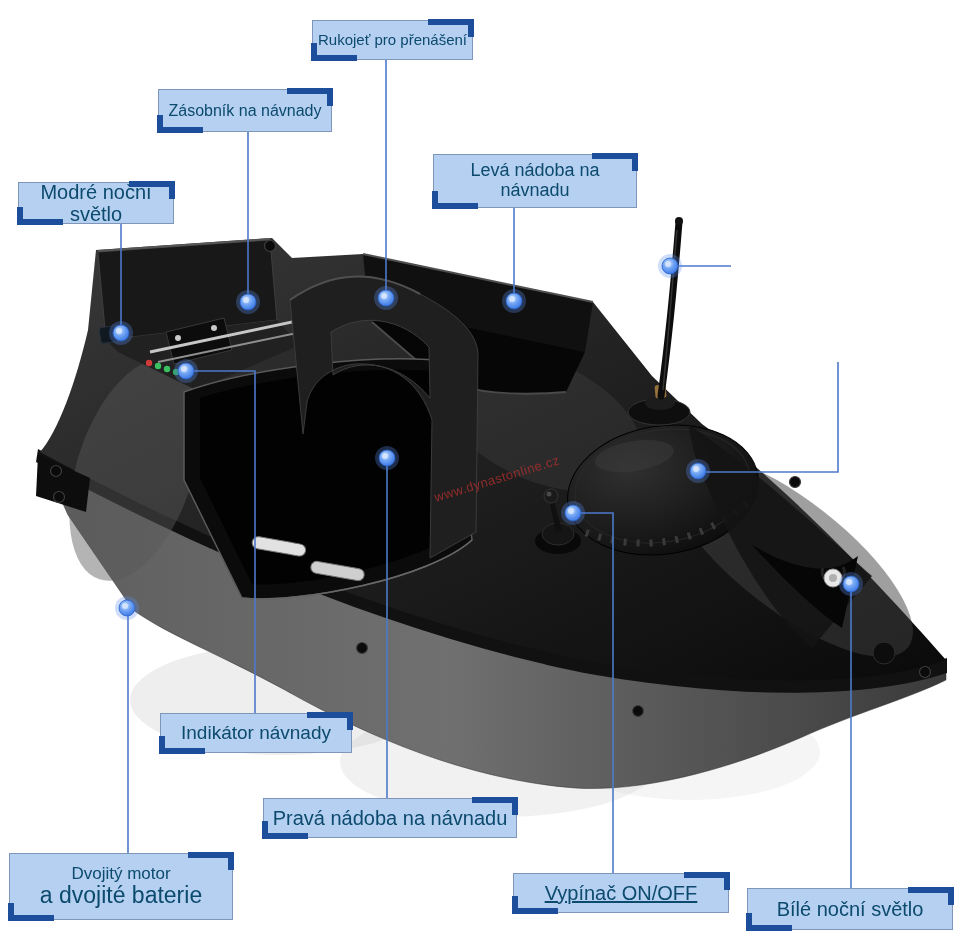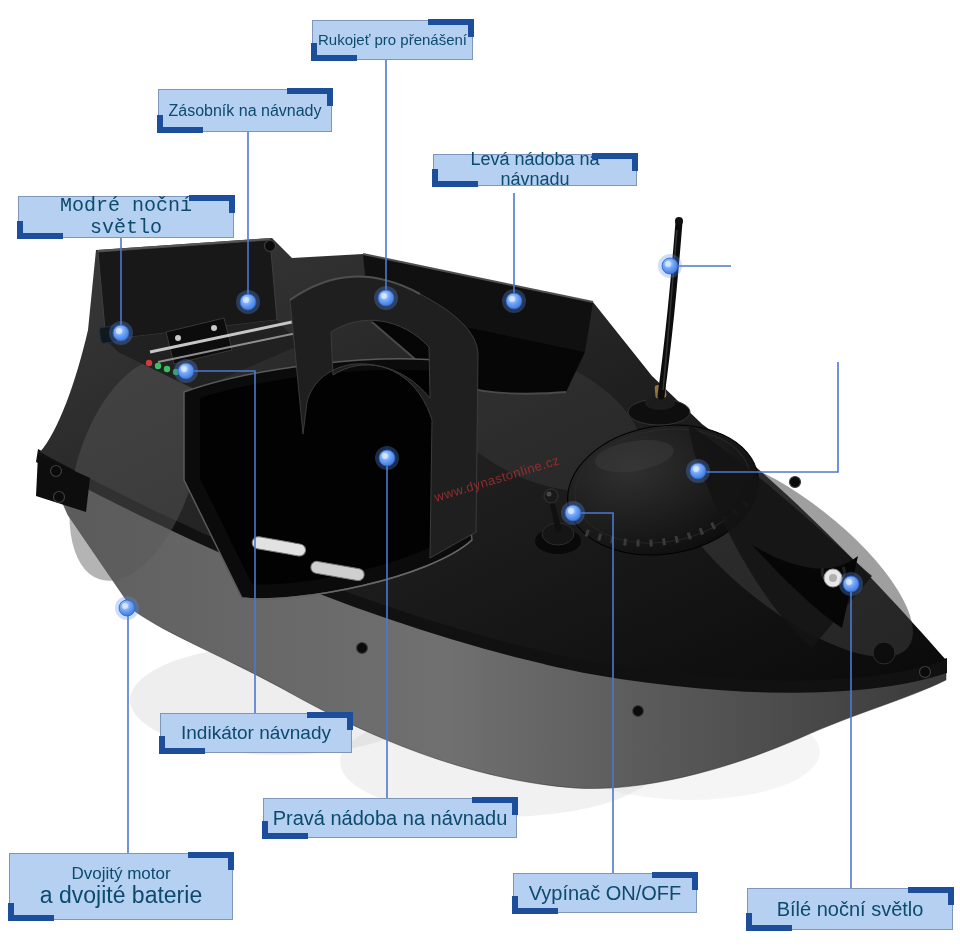--- a/index.html
+++ b/index.html
@@ -8,29 +8,29 @@
   #boat-svg{position:absolute;left:0;top:0;}
   .label{position:absolute;display:flex;align-items:center;justify-content:center;
          background:#b5d0f0;border:1px solid #8095ba;color:#0c4a6e;
          box-sizing:border-box;text-align:center;line-height:1.1;}
   .label::before{content:"";position:absolute;top:-2px;right:-2px;width:40px;height:12px;
          border-top:6px solid #1d4e9b;border-right:6px solid #1d4e9b;}
   .label::after{content:"";position:absolute;bottom:-2px;left:-2px;width:40px;height:12px;
          border-bottom:6px solid #1d4e9b;border-left:6px solid #1d4e9b;}
   .lb-handle {left:312px;top:20px;width:161px;height:40px;font-size:15px;}
   .lb-hopper {left:158px;top:89px;width:174px;height:43px;font-size:16px;}
-  .lb-blue   {left:18px; top:196px;width:216px;height:42px;font-size:20px;font-family:Liberation Mono, monospace;}
-  .lb-left   {left:433px;top:154px;width:204px;height:32px;font-size:18px;}
+  .lb-blue   {left:18px; top:182px;width:156px;height:42px;font-size:20px;}
+  .lb-left   {left:433px;top:154px;width:204px;height:54px;font-size:18px;}
   .lb-antenna{left:731px;top:245px;width:126px;height:42px;font-size:16px;}
   .lb-battery{left:712px;top:322px;width:240px;height:40px;font-size:21px;}
   .lb-power  {left:160px;top:713px;width:192px;height:40px;font-size:19px;}
   .lb-right  {left:263px;top:798px;width:254px;height:40px;font-size:20px;}
   .lb-motor  {left:9px;  top:853px;width:224px;height:67px;font-size:17px;flex-direction:column;}
   .lb-motor .big{font-size:23px;}
-  .lb-switch {left:513px;top:873px;width:184px;height:40px;font-size:20px;}
+  .lb-switch {left:513px;top:873px;width:216px;height:40px;font-size:20px;text-decoration:underline;}
   .lb-white  {left:747px;top:888px;width:206px;height:42px;font-size:20px;}
 </style>
 </head>
 <body>
 
 <div id="stage">
 
   <svg id="boat-svg" width="960" height="947" viewBox="0 0 960 947" xmlns="http://www.w3.org/2000/svg">
     <defs>
       <linearGradient id="gHull" x1="0" y1="0" x2="1" y2="0">

